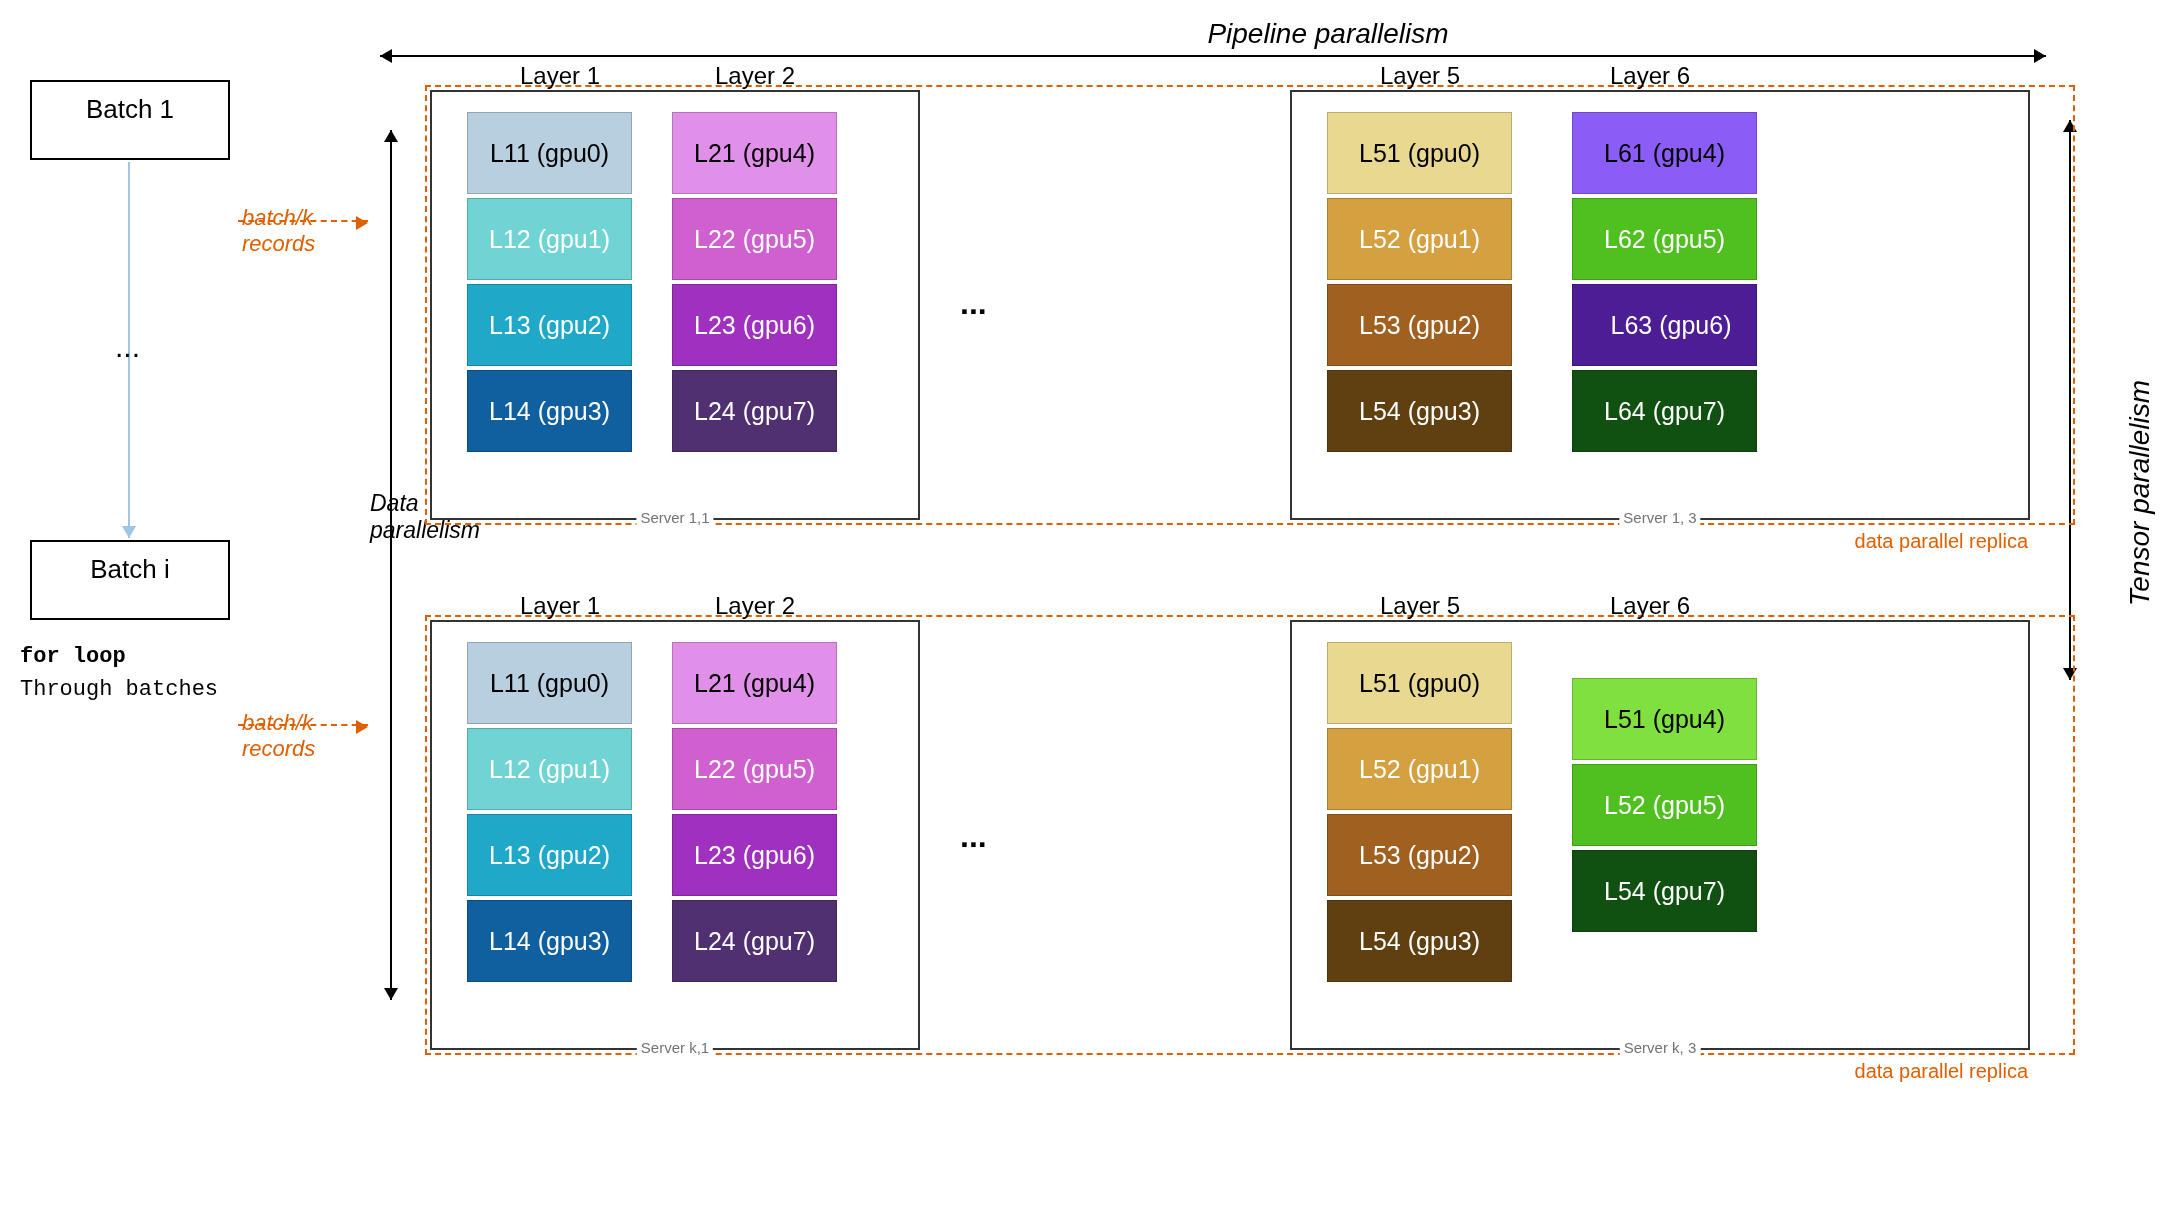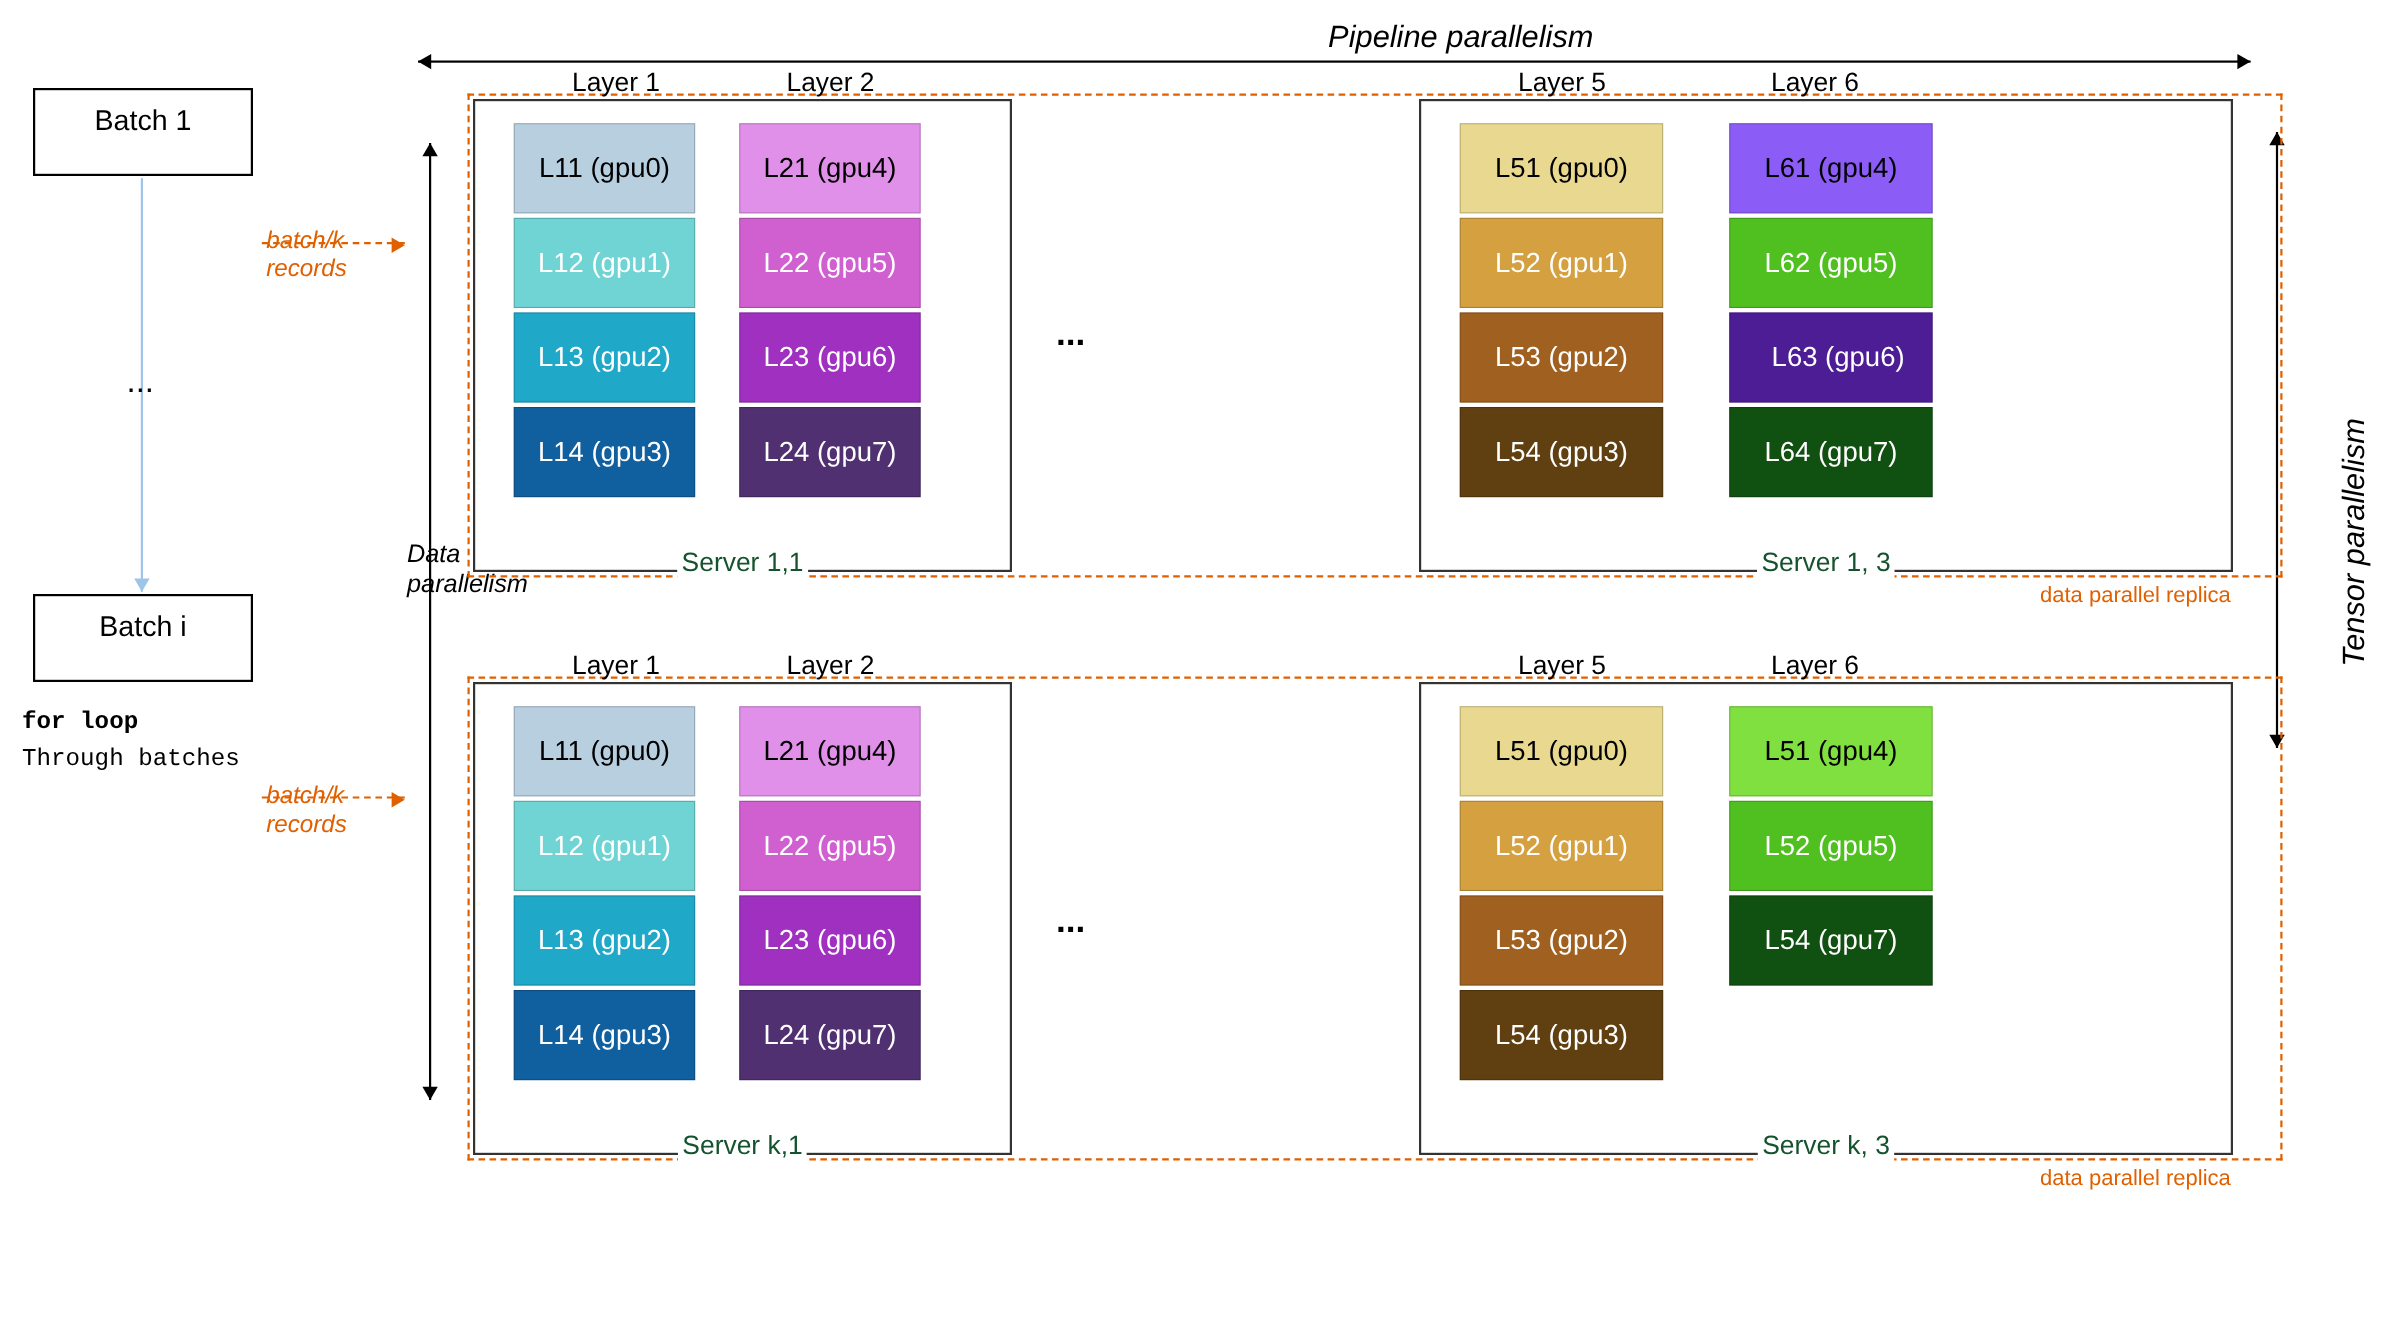--- a/index.html
+++ b/index.html
@@ -261,22 +261,22 @@
     .server11 { top: 90px; left: 430px; width: 490px; height: 430px; }
     .server13 { top: 90px; left: 1290px; width: 740px; height: 430px; }
     .serverk1 { top: 620px; left: 430px; width: 490px; height: 430px; }
     .serverk3 { top: 620px; left: 1290px; width: 740px; height: 430px; }
 
     .server-label {
       position: absolute;
       bottom: -8px;
       left: 50%;
       transform: translateX(-50%);
-      font-size: 24px;
-      color: #14532d;
+      font-size: 15px;
+      color: #737373;
       white-space: nowrap;
       background: #fff;
       padding: 0 4px;
     }
 
     .data-parallel-replica-label {
       position: absolute;
       bottom: -35px;
       right: 0;
       font-size: 20px;
@@ -468,21 +468,21 @@
   <div class="server-box serverk3">
 
     <div class="gpu-stack" style="top:20px; left:35px; width:185px;">
       <div class="gpu-block" style="height:82px; background:#e8d890; color:#000;">L51 (gpu0)</div>
       <div class="gpu-block" style="height:82px; background:#d4a040; color:#fff;">L52 (gpu1)</div>
       <div class="gpu-block" style="height:82px; background:#a06020; color:#fff;">L53 (gpu2)</div>
       <div class="gpu-block" style="height:82px; background:#604010; color:#fff;">L54 (gpu3)</div>
     </div>
 
     <div class="gpu-stack" style="top:20px; left:280px; width:185px;">
-      <div class="gpu-block" style="height:82px; background:#80e040; color:#000;">L51 (gpu4)</div>
+      <div class="gpu-block" style="height:82px; background:#80e040; color:#000;margin-top:36px;">L51 (gpu4)</div>
       <div class="gpu-block" style="height:82px; background:#50c020;">L52 (gpu5)</div>
       <div class="gpu-block" style="height:82px; background:#105010;">L54 (gpu7)</div>
     </div>
     <div class="server-label">Server k, 3</div>
     <div class="data-parallel-replica-label">data parallel replica</div>
   </div>
 
 </div>
 
 </body></html>

